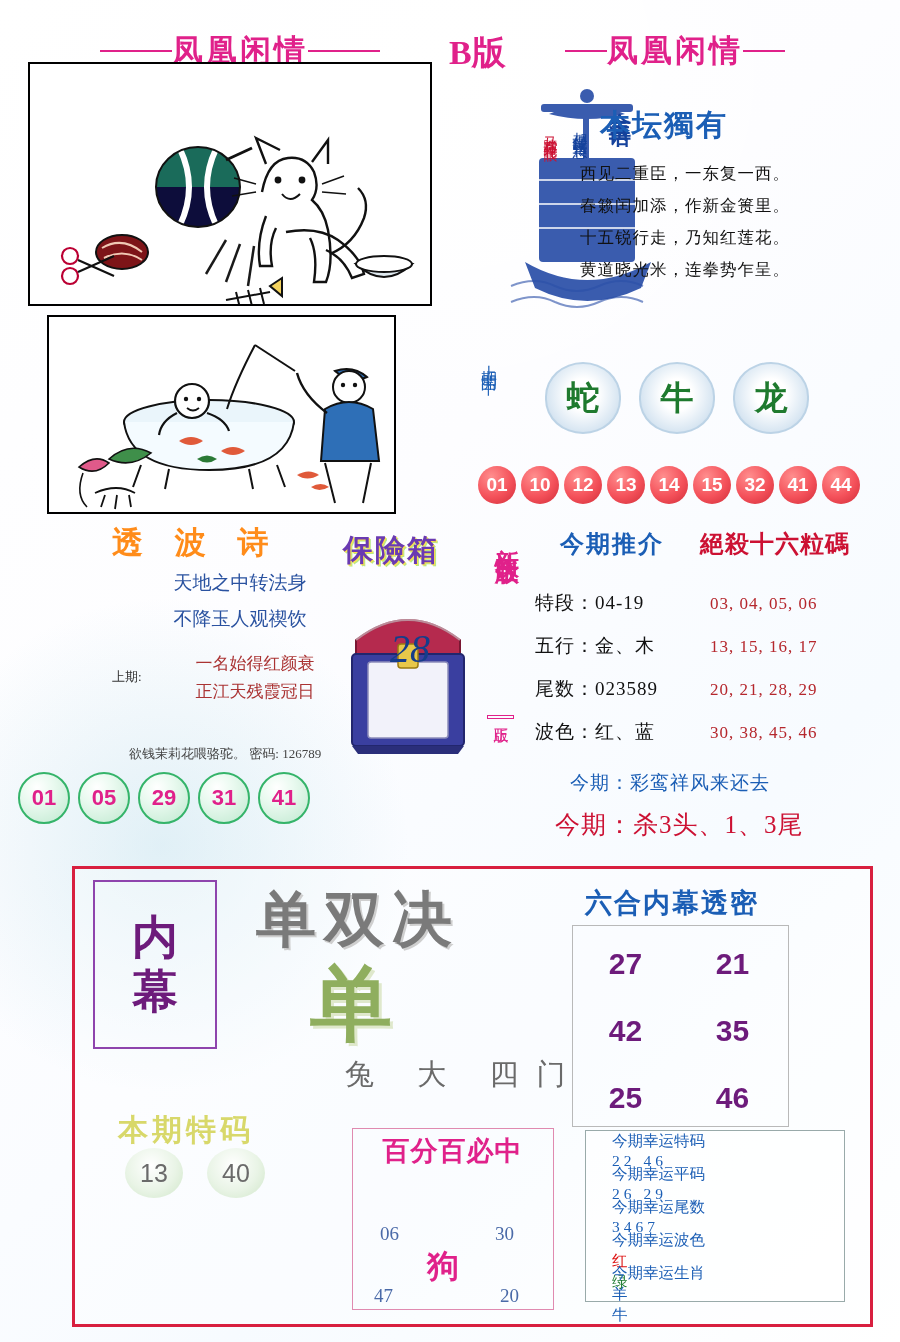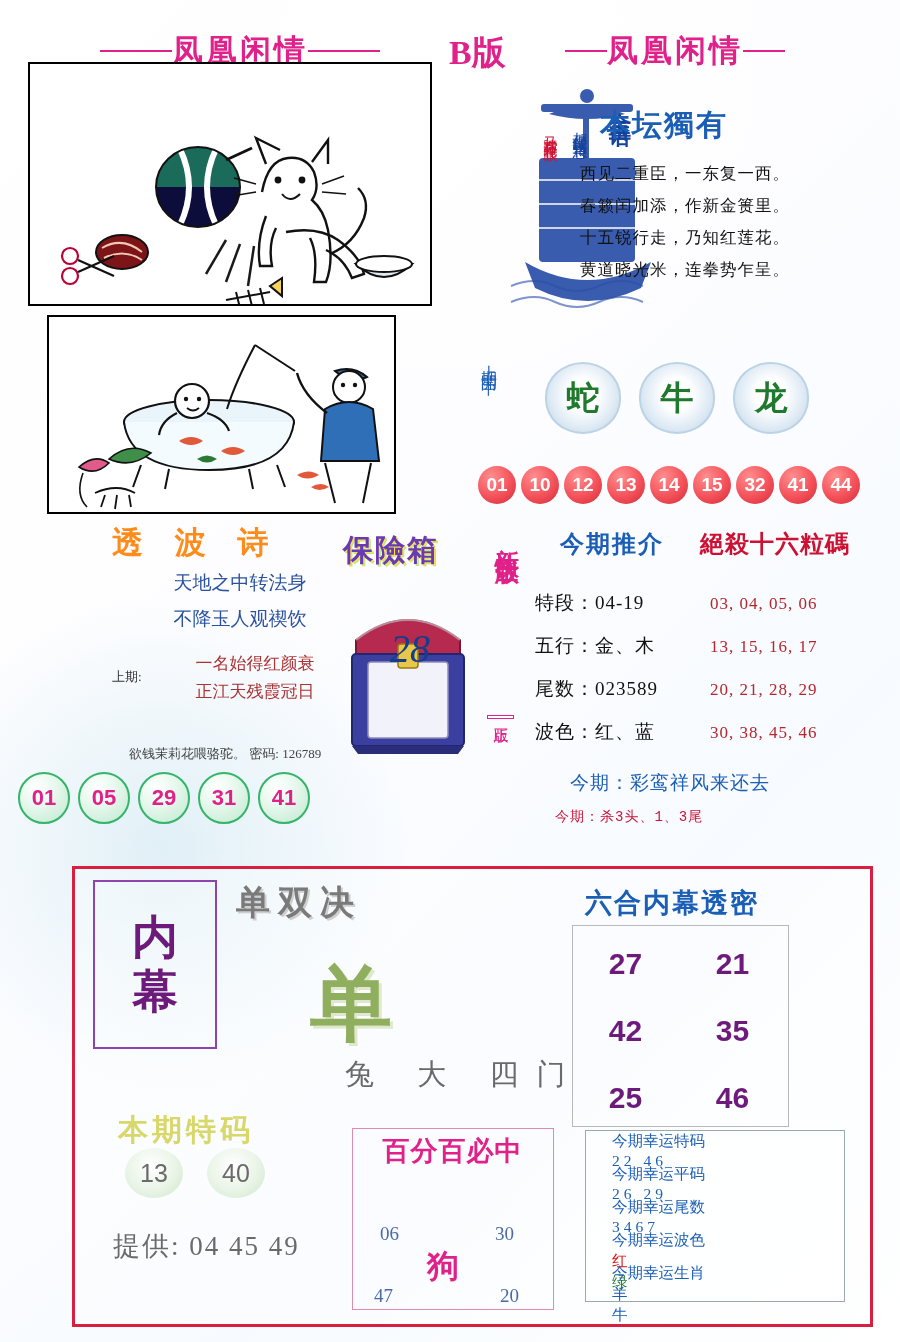--- a/index.html
+++ b/index.html
@@ -83,39 +83,39 @@
   .zhengban{left:487px;top:715px;border:1px solid #e0218a;color:#e0218a;font-size:15px;padding:1px 3px;writing-mode:vertical-rl;}
 
   
   .jqtj{left:560px;top:528px;font-size:24px;font-weight:bold;color:#1b5eb5;letter-spacing:2px;}
   .jssl{left:700px;top:528px;font-size:24px;font-weight:bold;color:#cc1133;letter-spacing:1px;}
   .tj-rows{left:535px;top:590px;width:345px;}
   .tj-row{display:flex;align-items:baseline;height:43px;}
   .tj-k{width:175px;font-size:19px;color:#111;letter-spacing:1px;}
   .tj-v{font-size:17px;color:#b5272d;letter-spacing:1px;}
   .jq1{left:570px;top:770px;font-size:19px;color:#1b5eb5;letter-spacing:1px;}
-  .jq2{left:555px;top:808px;font-size:14px;color:#cc1133;letter-spacing:1px;font-family:Liberation Mono, monospace;}
+  .jq2{left:555px;top:808px;font-size:25px;color:#cc1133;letter-spacing:1px;}
 
   
   .gballs{left:18px;top:772px;display:flex;gap:8px;}
   .gball{
     width:48px;height:48px;border-radius:50%;
     background:radial-gradient(circle at 35% 28%, #ffffff 0%, #eafaf0 35%, #bfe8cf 100%);
     border:2px solid #35b46a;
     color:#e0218a;font-size:22px;font-weight:bold;
     display:flex;align-items:center;justify-content:center;
     font-family:"Liberation Sans",sans-serif;
   }
 
   
   .frame{left:72px;top:866px;width:795px;height:455px;border:3px solid #d81f3f;background:rgba(255,255,255,0.35);}
   .neimu{left:93px;top:880px;width:120px;height:165px;border:2px solid #8e44ad;
     display:flex;flex-direction:column;align-items:center;justify-content:center;}
   .neimu span{font-size:46px;font-weight:bold;color:#6d1b7b;line-height:54px;}
-  .dsj{left:236px;top:880px;font-size:34px;font-weight:bold;color:#7a7a7a;letter-spacing:8px;
+  .dsj{left:256px;top:880px;font-size:60px;font-weight:bold;color:#7a7a7a;letter-spacing:8px;
     text-shadow:2px 2px 0 #cfcfcf;}
   .dan{left:310px;top:950px;font-size:82px;font-weight:bold;color:#8fae5e;letter-spacing:4px;
     text-shadow:3px 3px 0 #dfe8cc;}
   .tdsm{left:345px;top:1055px;font-size:29px;color:#6a6a6a;letter-spacing:18px;}
 
   .lhnm{left:585px;top:885px;font-size:27px;font-weight:bold;color:#1b5eb5;letter-spacing:2px;}
   .nmbox{left:572px;top:925px;width:215px;height:200px;border:1px solid #b9b9b9;}
   .nmgrid{left:572px;top:930px;width:215px;display:flex;flex-wrap:wrap;}
   .nmcell{width:107px;height:67px;display:flex;align-items:center;justify-content:center;
     font-size:30px;font-weight:bold;color:#6d1b7b;font-family:"Liberation Sans",sans-serif;}
@@ -430,24 +430,20 @@
     <div class="nmcell">35</div>
     <div class="nmcell">25</div>
     <div class="nmcell">46</div>
   </div>
 
   <div class="abs btm-tm">本期特码</div>
   <div class="abs tmballs">
     <div class="tmball">13</div>
     <div class="tmball">40</div>
   </div>
-  <div class="abs tigong">
-    <span>提供:</span>
-    <span>04 45 49</span>
-  </div>
 
   <div class="abs bfbox"></div>
   <div class="abs bfb">百分百必中</div>
   <div class="abs bfnums">
     <div class="bf-a">06</div>
     <div class="bf-b">30</div>
     <div class="bf-an">狗</div>
     <div class="bf-c">47</div>
     <div class="bf-d">20</div>
   </div>

